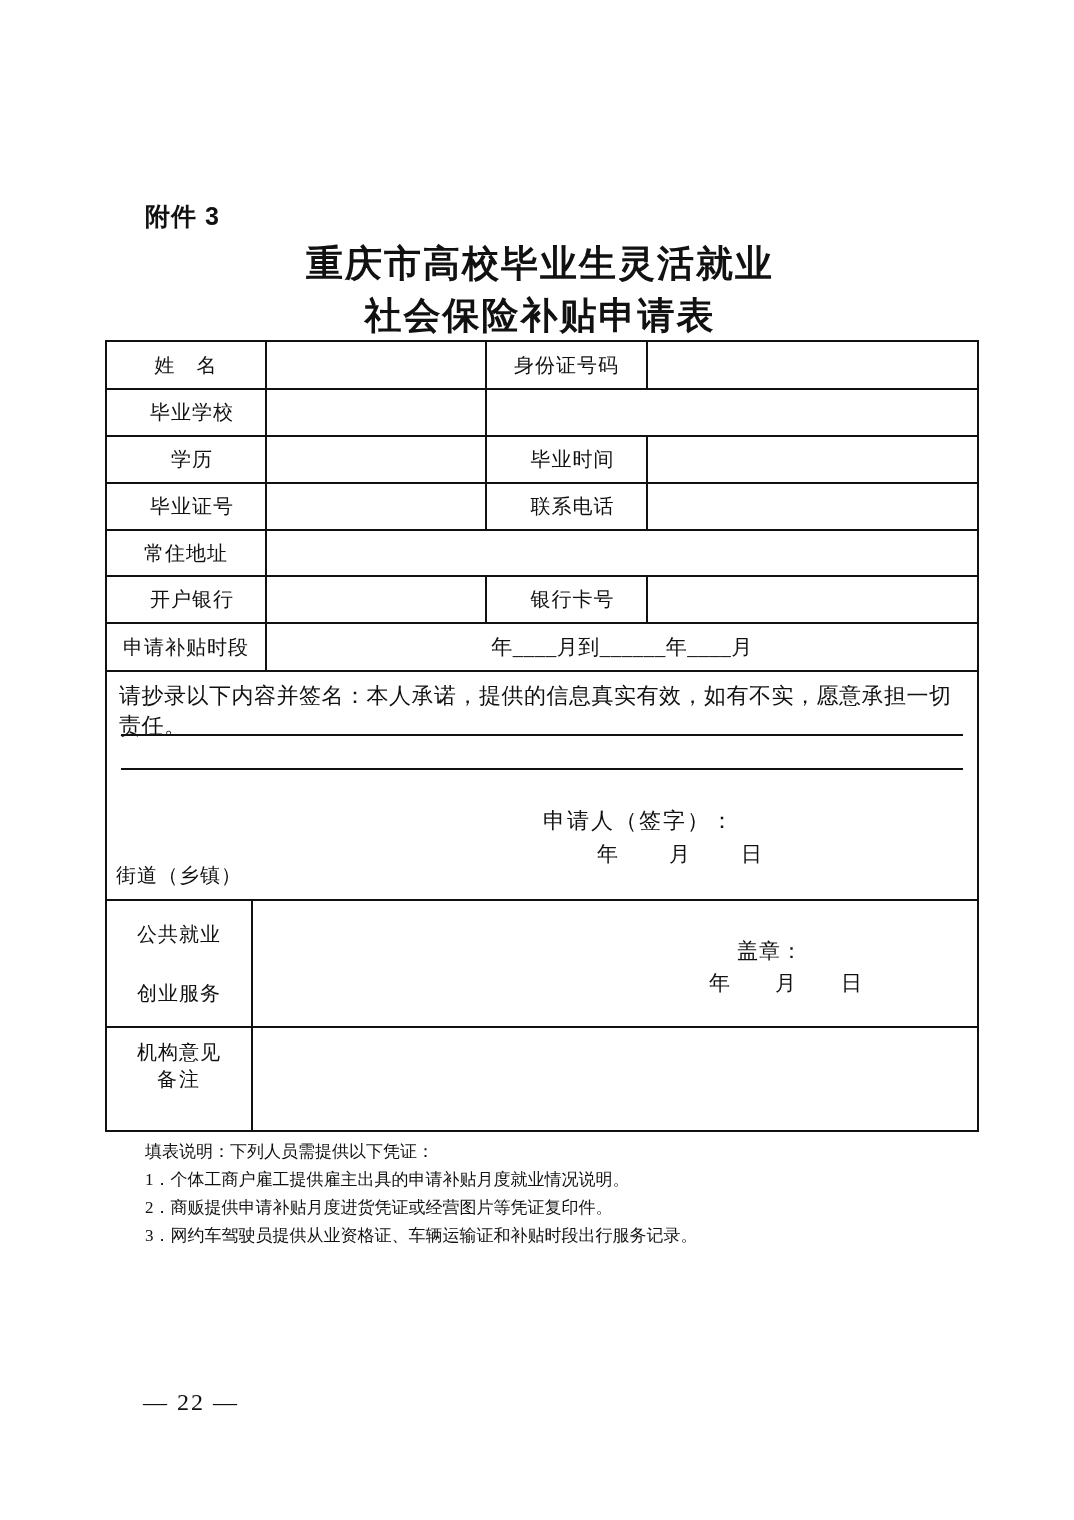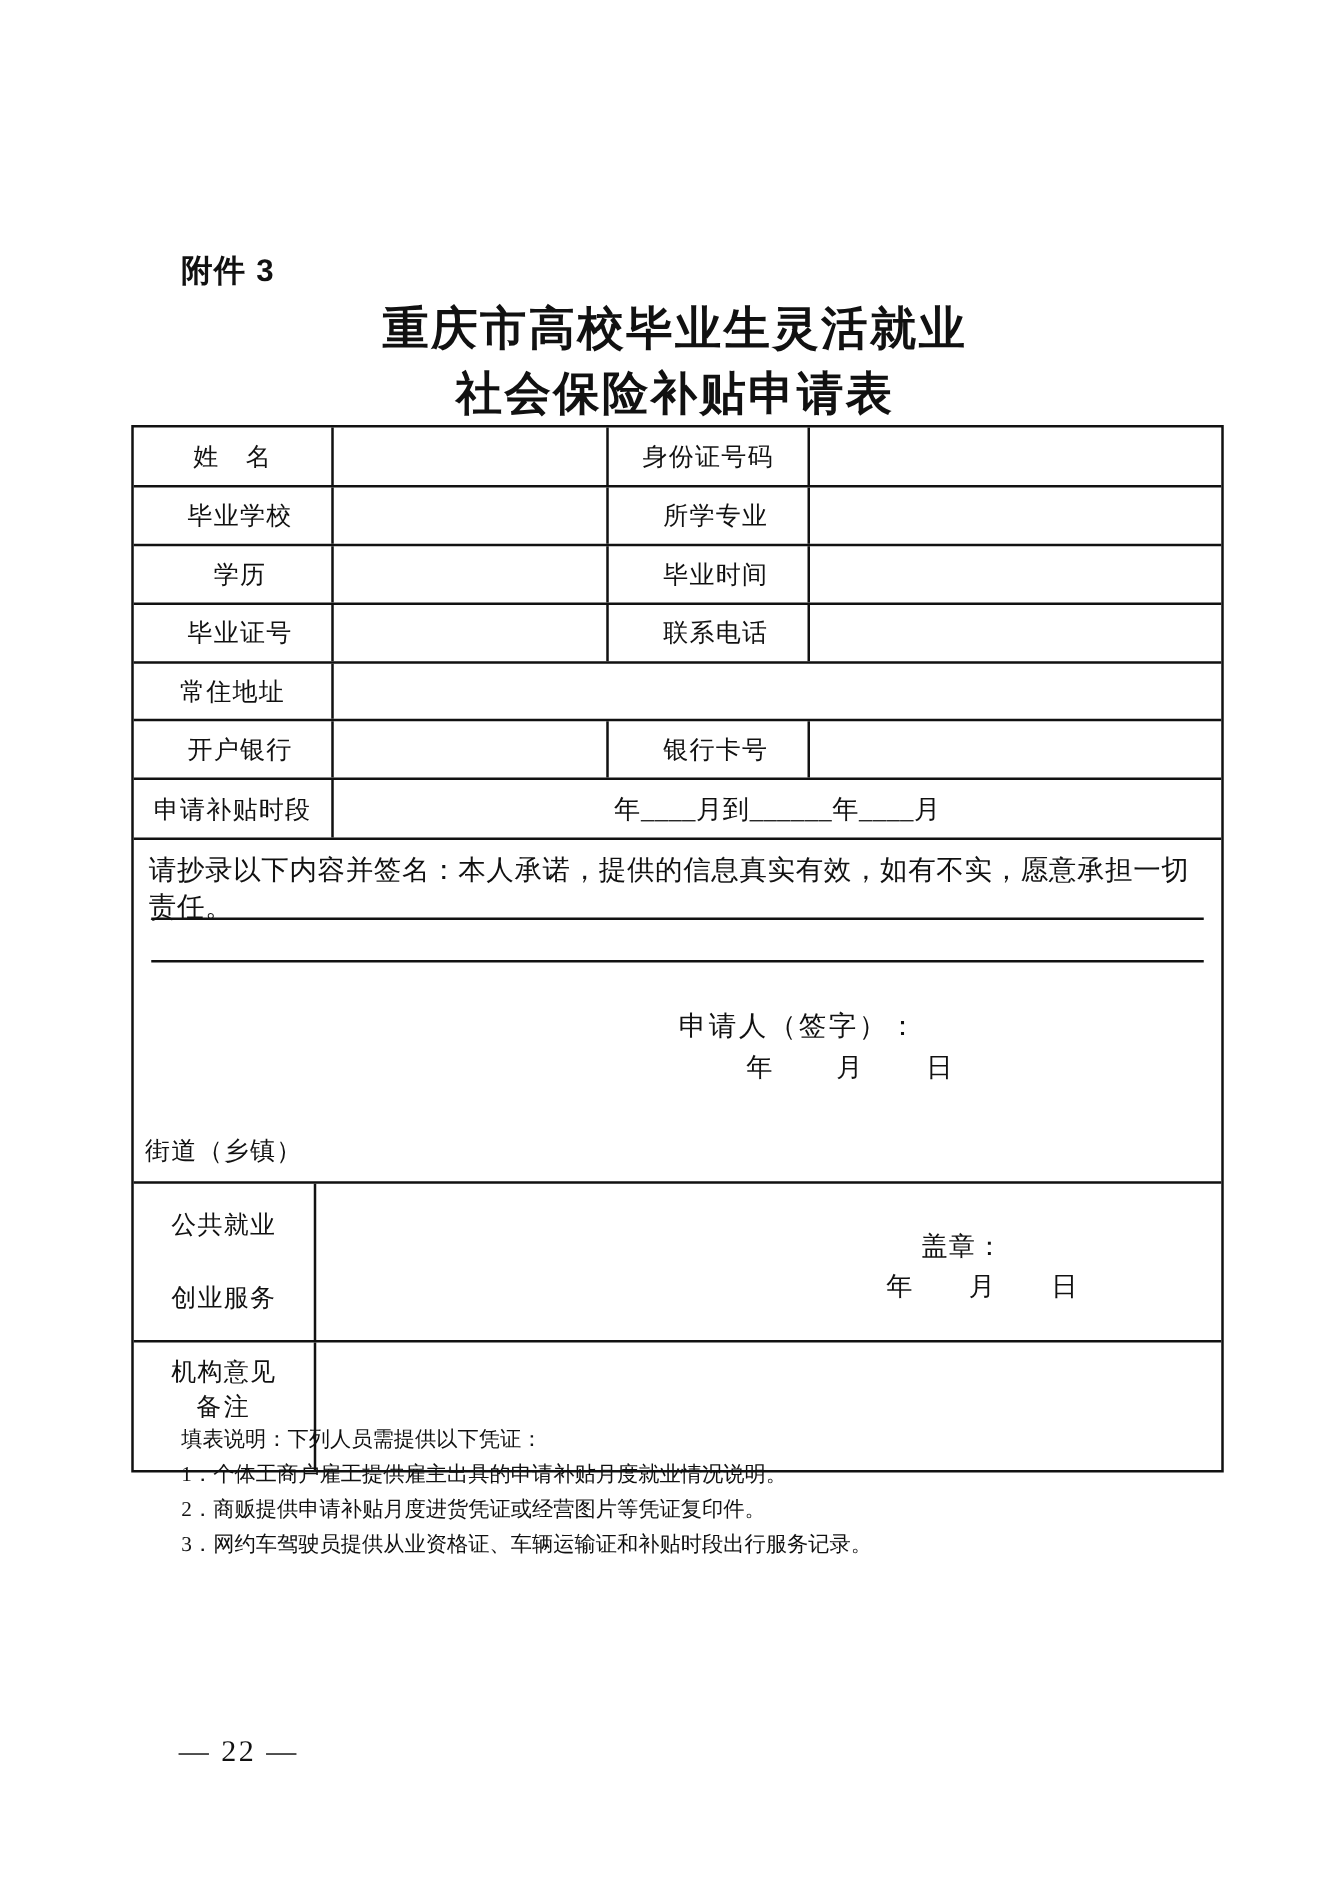--- a/index.html
+++ b/index.html
@@ -43,21 +43,21 @@
   .c-val1   { width: 220px; }
   .c-label2 { width: 161px; }
   .c-val2   { flex: 1; }
   .c-span   { flex: 1; }
 
   .h46 { height: 46px; } .h45 { height: 45px; padding-left: 12px; } .h44 { height: 44px; }
 
   .period-value { font-size: 21px; letter-spacing: 0.5px; }
 
   
-  .pledge { position: relative; height: 273px; width: 100%; }
+  .pledge { position: relative; height: 227px; width: 100%; }
   .pledge-text {
     position: absolute; left: 12px; right: 10px; top: 9px;
     font-size: 22px; letter-spacing: 0.5px;
   }
   .write-line { position: absolute; left: 14px; right: 14px; border-top: 2px solid #111; }
   .line1 { top: 62px; }
   .line2 { top: 96px; }
   .signer { position: absolute; left: 436px; top: 134px; font-size: 22px; letter-spacing: 2px; }
   .sign-date { position: absolute; left: 490px; top: 168px; font-size: 21px; letter-spacing: 3px; }
 
@@ -109,21 +109,20 @@
     <div class="t-row">
       <div class="cell c-label h46">姓　名</div>
       <div class="cell c-val1 cell-bl h46"></div>
       <div class="cell c-label2 cell-bl h46">身份证号码</div>
       <div class="cell c-val2 cell-bl h46"></div>
     </div>
 
     <div class="t-row">
       <div class="cell c-label h45">毕业学校</div>
       <div class="cell c-val1 cell-bl h45"></div>
-      <div class="cell c-label2 cell-bl h45">所学专业</div>
       <div class="cell c-val2 cell-bl h45"></div>
     </div>
 
     <div class="t-row">
       <div class="cell c-label h45">学历</div>
       <div class="cell c-val1 cell-bl h45"></div>
       <div class="cell c-label2 cell-bl h45">毕业时间</div>
       <div class="cell c-val2 cell-bl h45"></div>
     </div>
 

